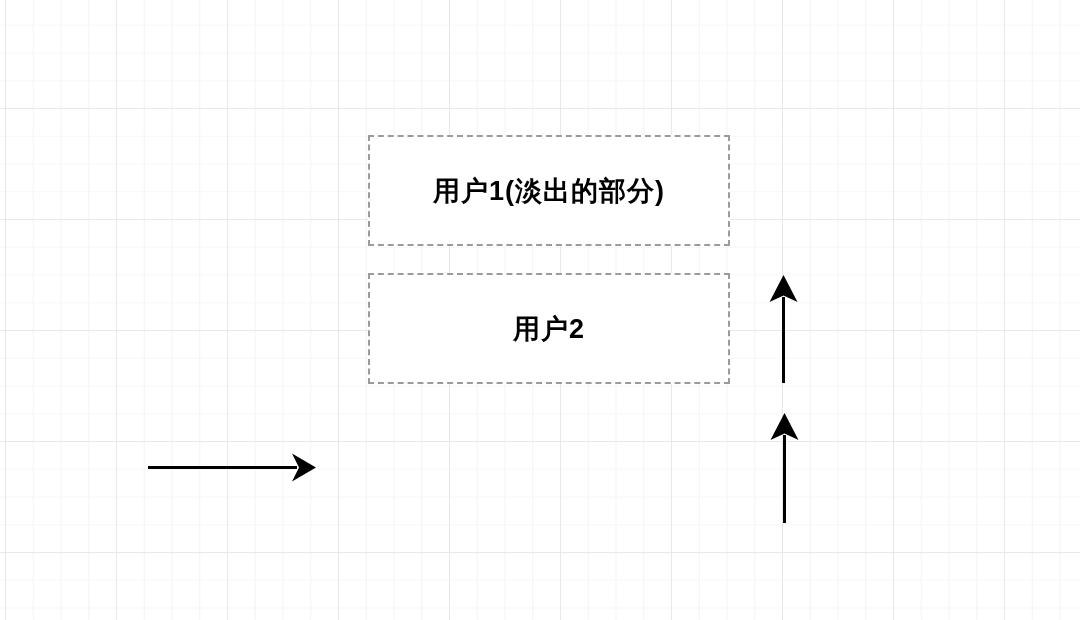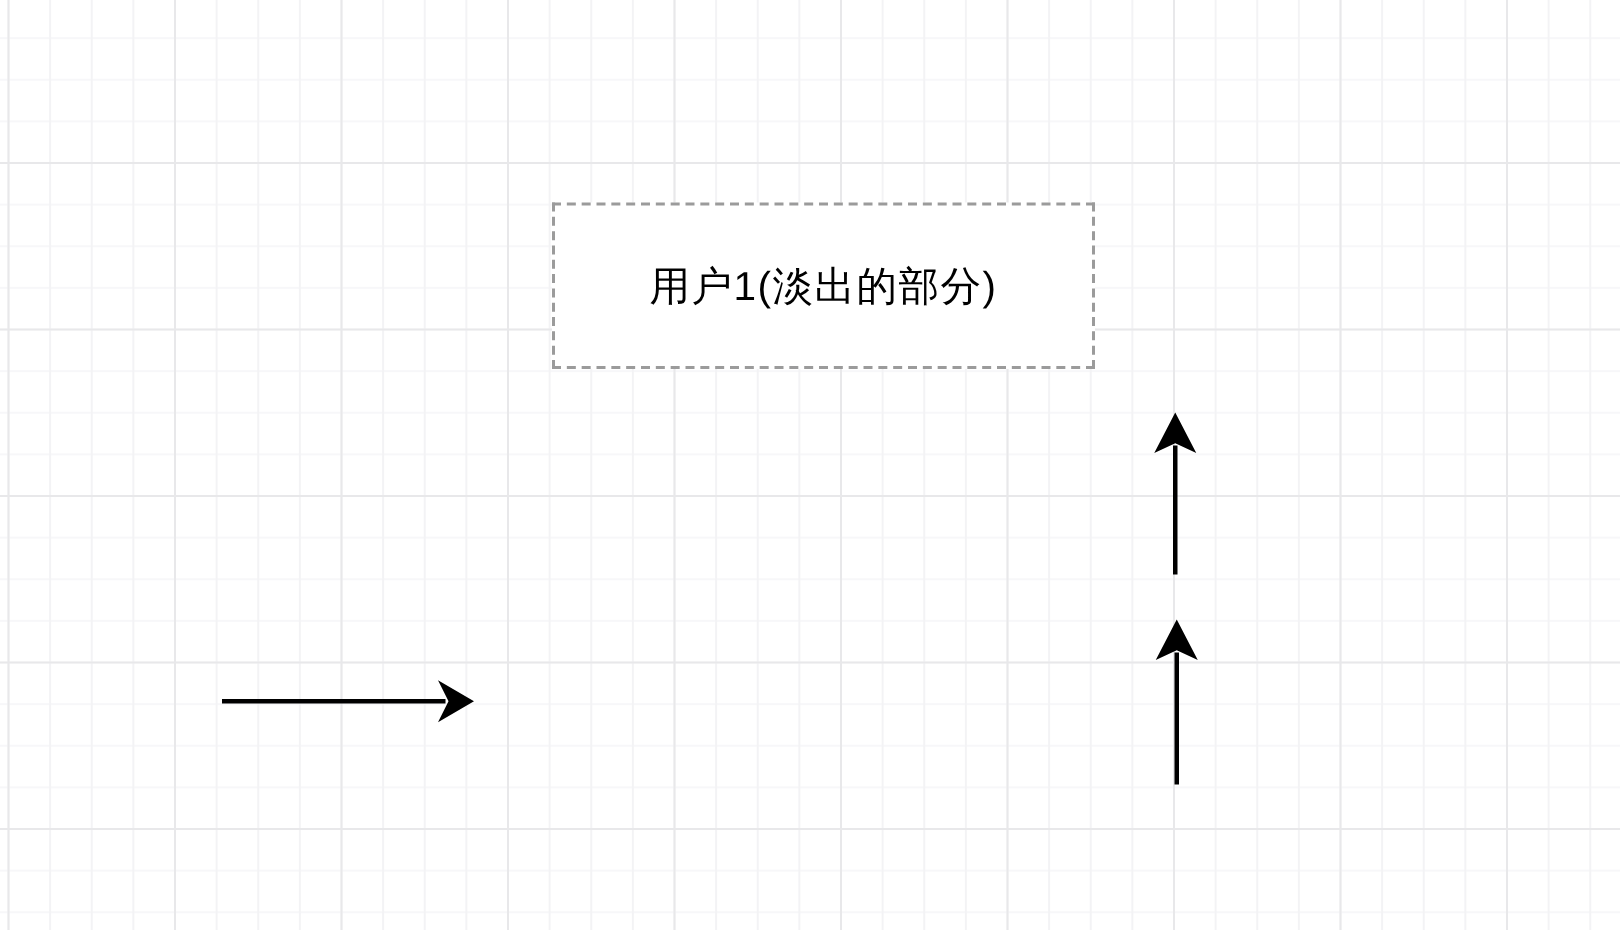--- a/index.html
+++ b/index.html
@@ -44,21 +44,21 @@
     background: #ffffff;
     display: flex;
     align-items: center;
     justify-content: center;
   }
   .node-1 { top: 135px; }
   .node-2 { top: 273px; }
   .node-3 { top: 412px; }
   .node-label {
     font-size: 27px;
-    font-weight: 400;
+    font-weight: 700;
     color: #000000;
     letter-spacing: 1px;
     white-space: nowrap;
   }
   .arrow-layer {
     position: absolute;
     left: 0;
     top: 0;
     width: 1080px;
     height: 620px;
@@ -77,20 +77,23 @@
 </style>
 </head>
 <body>
 
 <div class="canvas">
 
   <div class="node node-1">
     <span class="node-label">用户1(淡出的部分)</span>
   </div>
 
+  <div class="node node-2">
+    <span class="node-label">用户2</span>
+  </div>
 
 
   <svg class="arrow-layer" width="1080" height="620" viewBox="0 0 1080 620" xmlns="http://www.w3.org/2000/svg">
 
     <g>
       <line class="arrow-line" x1="148" y1="467.5" x2="297" y2="467.5"></line>
       <path class="arrow-head" d="M316,467.5 L292,453.5 L299,467.5 L292,481.5 Z"></path>
     </g>
 
     <g>

